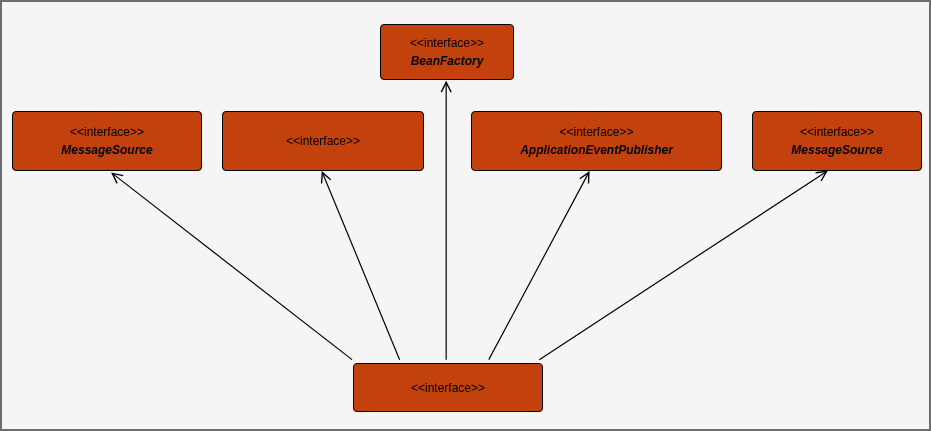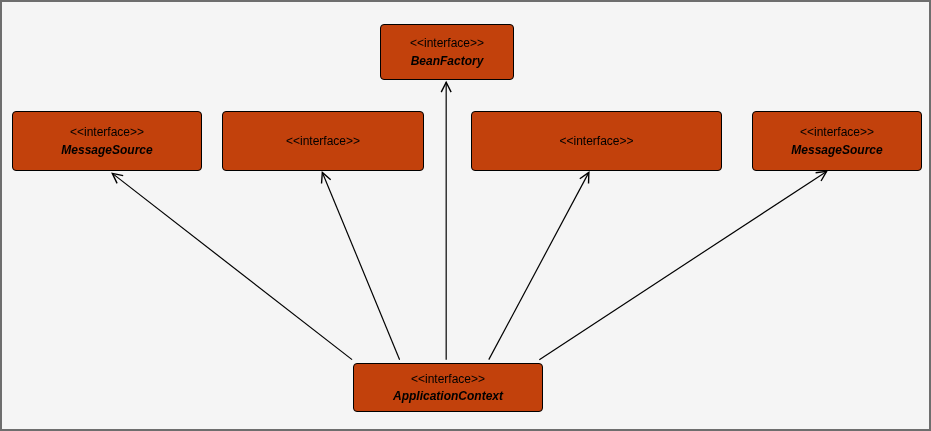--- a/index.html
+++ b/index.html
@@ -85,25 +85,25 @@
     <span class="stereotype">&lt;&lt;interface&gt;&gt;</span>
     <span class="iface-name">MessageSource</span>
   </div>
 
   <div class="node n-environmentcapable">
     <span class="stereotype">&lt;&lt;interface&gt;&gt;</span>
   </div>
 
   <div class="node n-appeventpublisher">
     <span class="stereotype">&lt;&lt;interface&gt;&gt;</span>
+    <span class="iface-name">ApplicationEventPublisher</span>
   </div>
 
   <div class="node n-resourceloader">
     <span class="stereotype">&lt;&lt;interface&gt;&gt;</span>
     <span class="iface-name">MessageSource</span>
   </div>
 
   <div class="node n-applicationcontext">
     <span class="stereotype">&lt;&lt;interface&gt;&gt;</span>
-    <span class="iface-name">ApplicationContext</span>
   </div>
 
 </div>
 
 </body></html>

